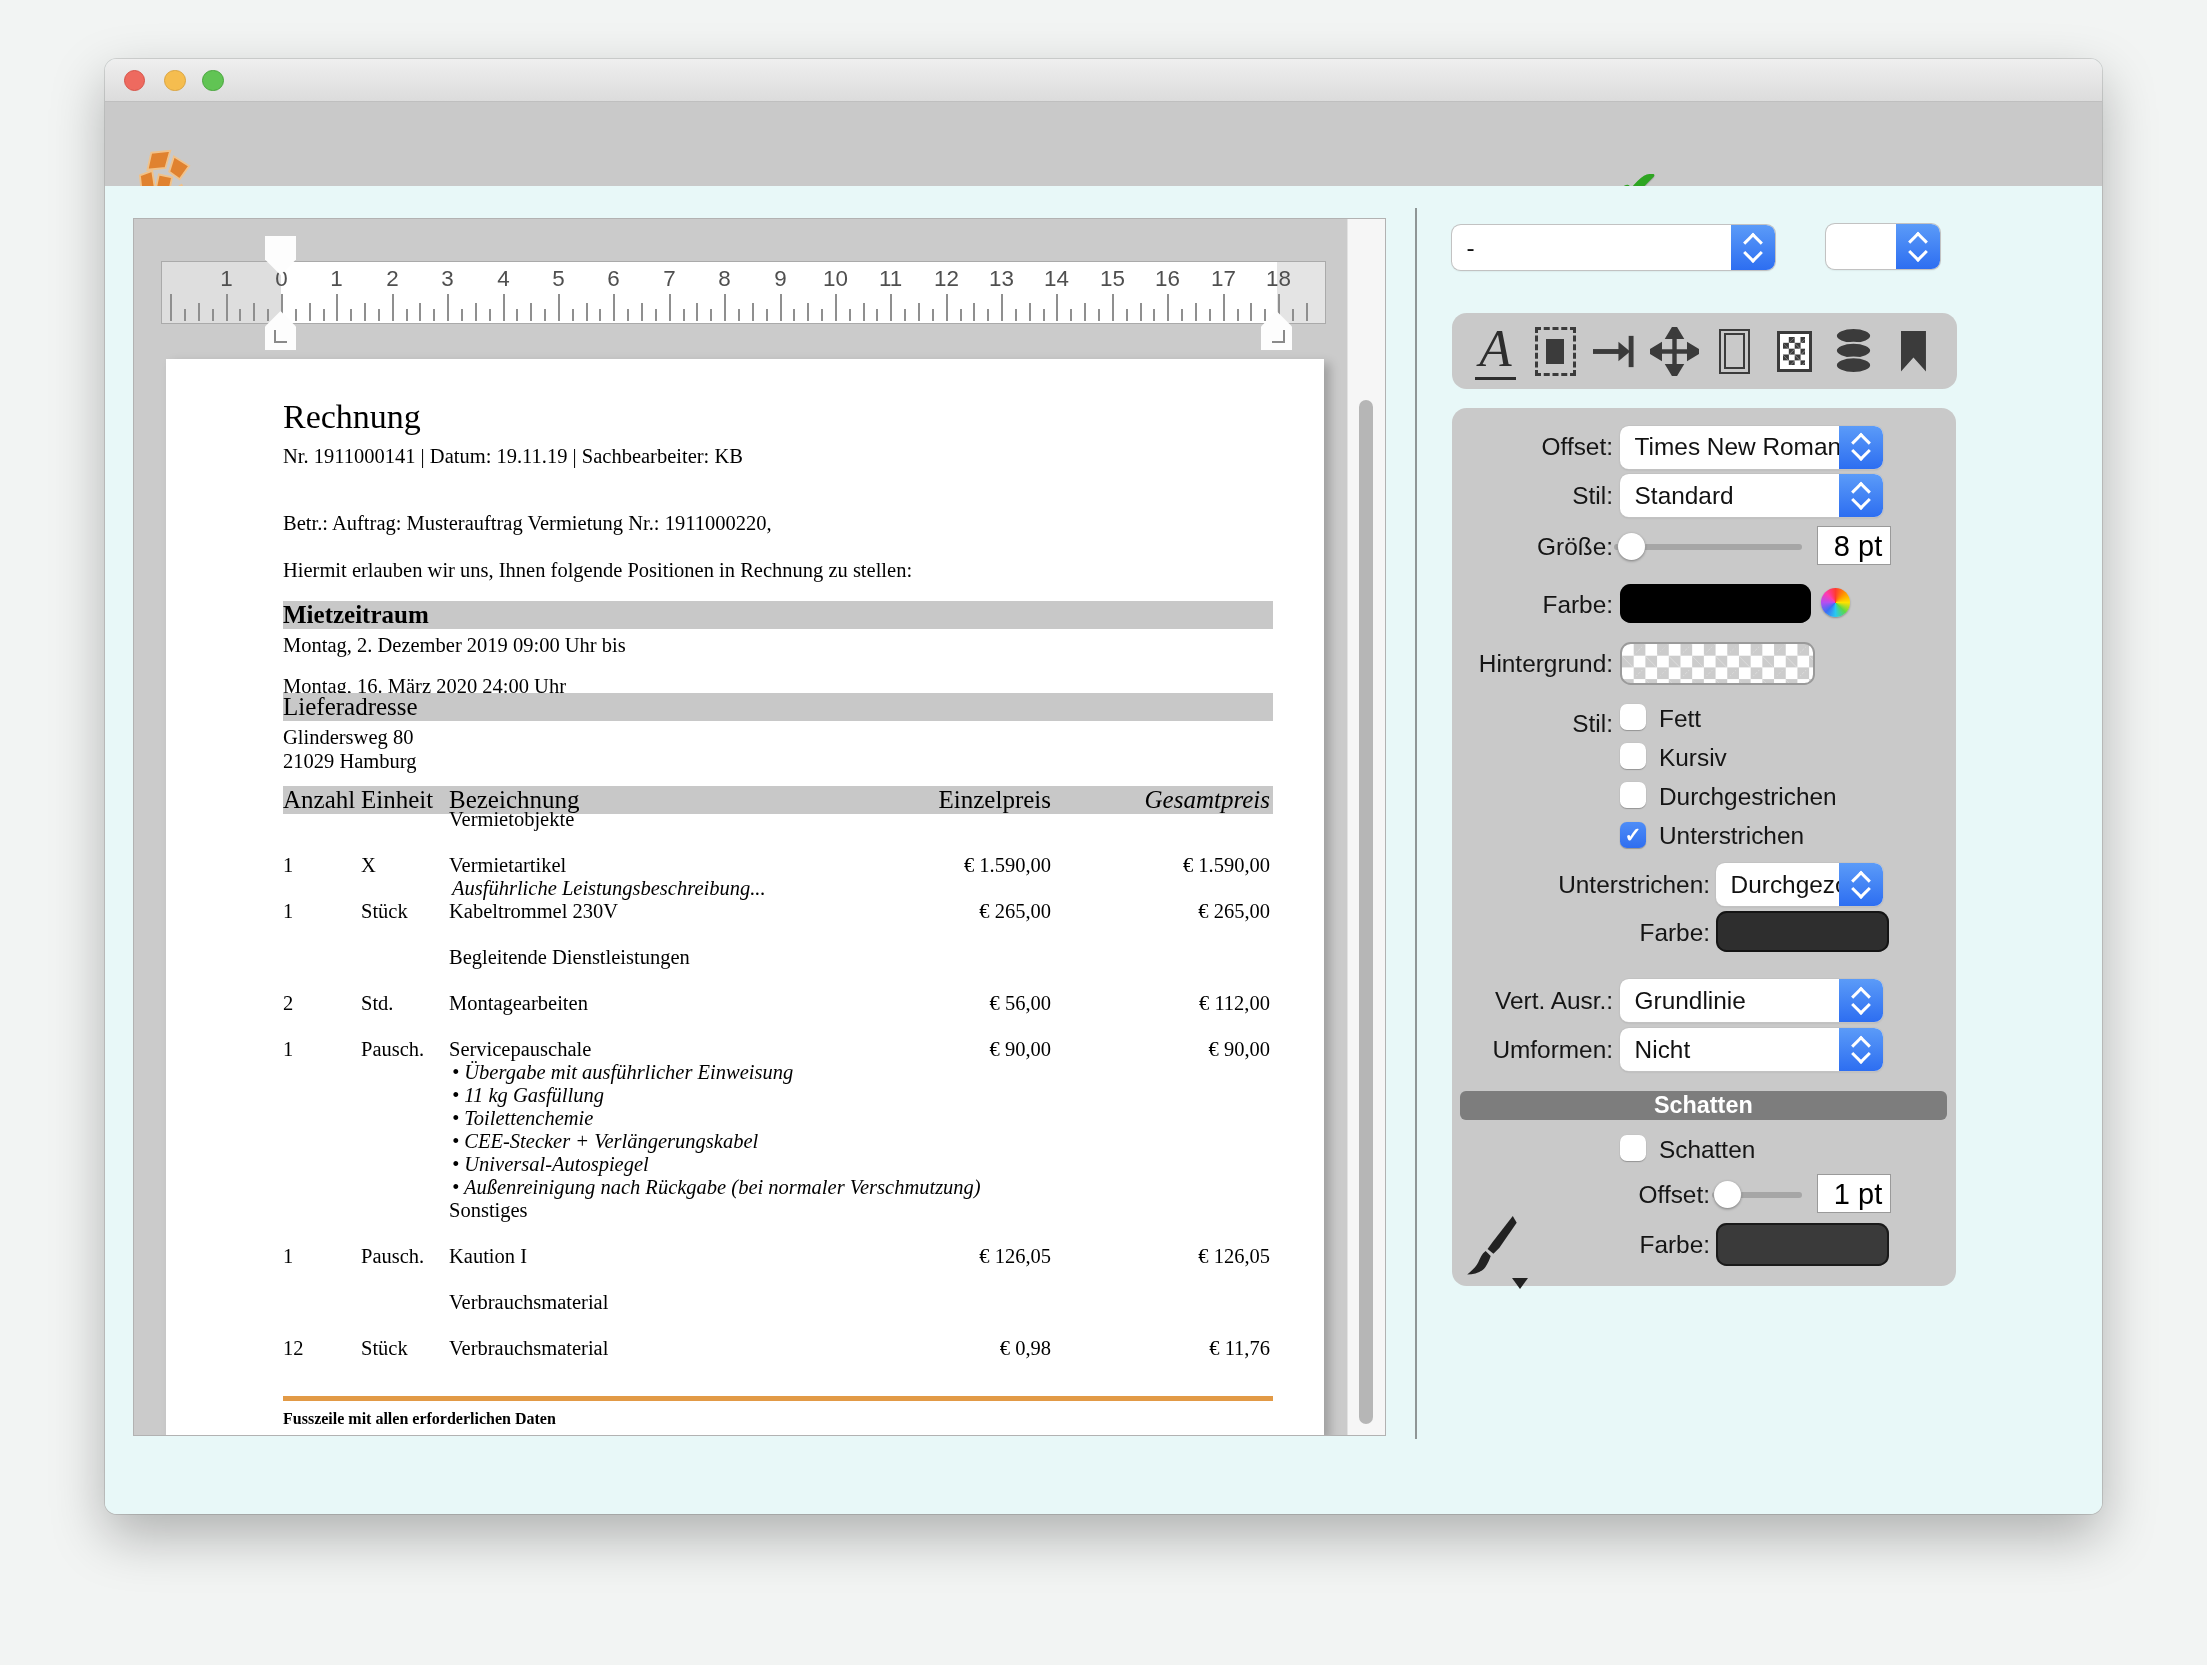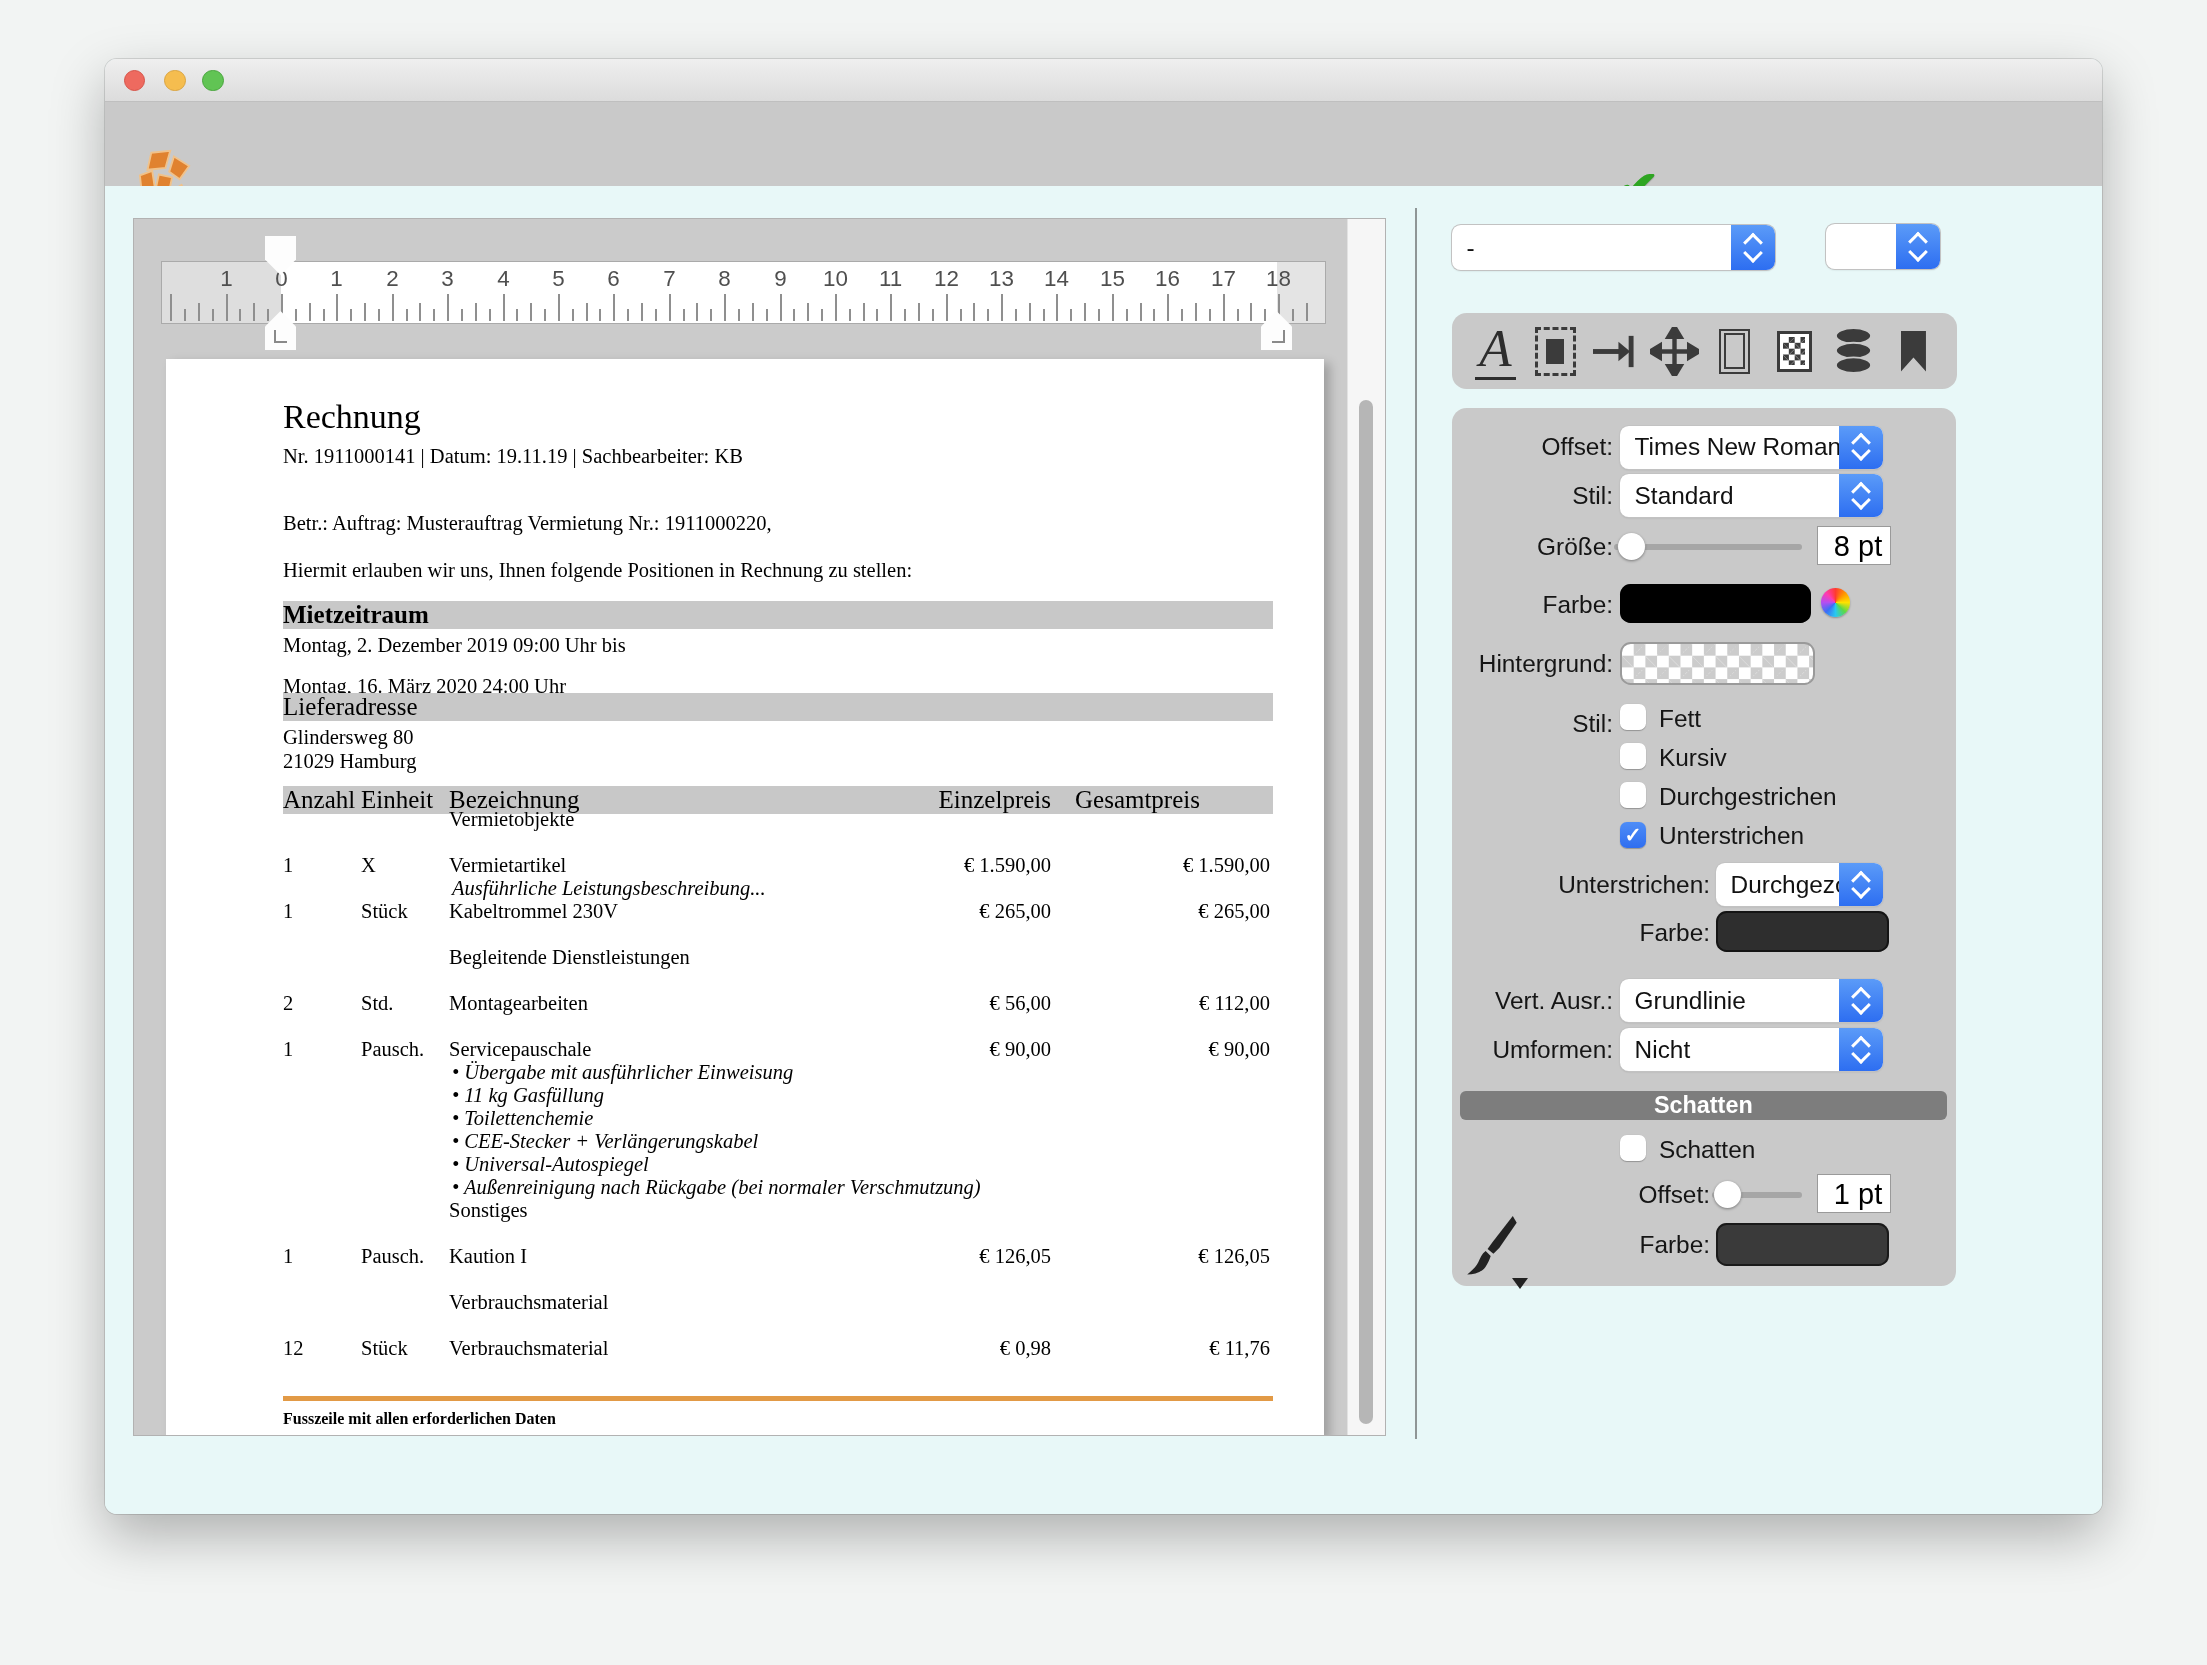--- a/index.html
+++ b/index.html
@@ -272,21 +272,21 @@
 
         <div class="graybar" style="top:334px;">Lieferadresse</div>
         <div class="abs doc-line" style="left:117px;top:367px;">Glindersweg 80</div>
         <div class="abs doc-line" style="left:117px;top:391px;">21029 Hamburg</div>
 
         <div class="graybar" style="top:411px;margin-top:16px;">
           <span class="abs" style="left:0;">Anzahl</span>
           <span class="abs" style="left:78px;">Einheit</span>
           <span class="abs" style="left:166px;">Bezeichnung</span>
           <span class="abs" style="left:573px;width:195px;text-align:right;">Einzelpreis</span>
-          <span class="abs" style="left:792px;width:195px;text-align:left;">Gesamtpreis</span>
+          <span class="abs" style="left:792px;width:195px;text-align:right;font-style:italic;">Gesamtpreis</span>
         </div>
 
         <div class="rows" id="table-rows">
             <div class="trow category">
               <span class="c-desc">Vermietobjekte</span>
             </div>
             <div class="trow spacer"></div>
             <div class="trow item">
               <span class="c-qty">1</span>
               <span class="c-unit">X</span>

